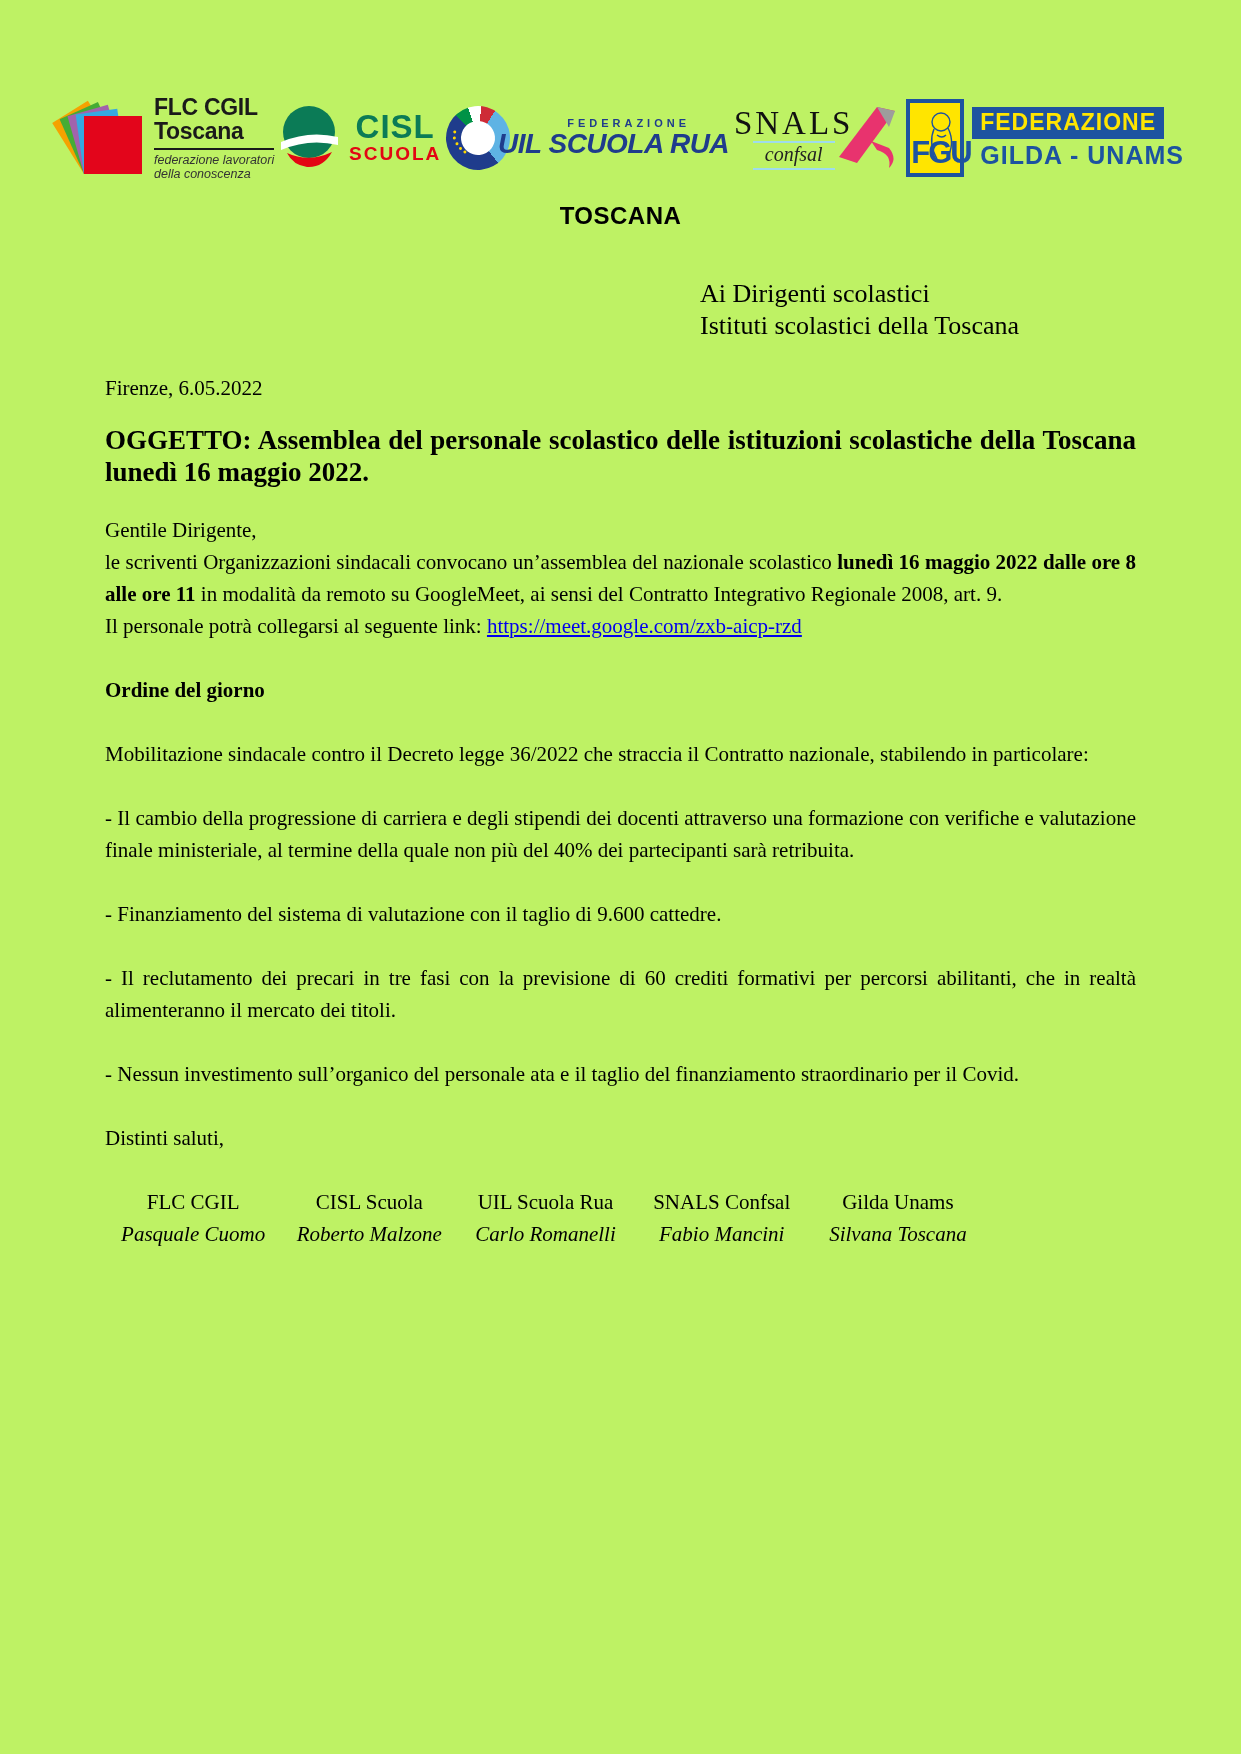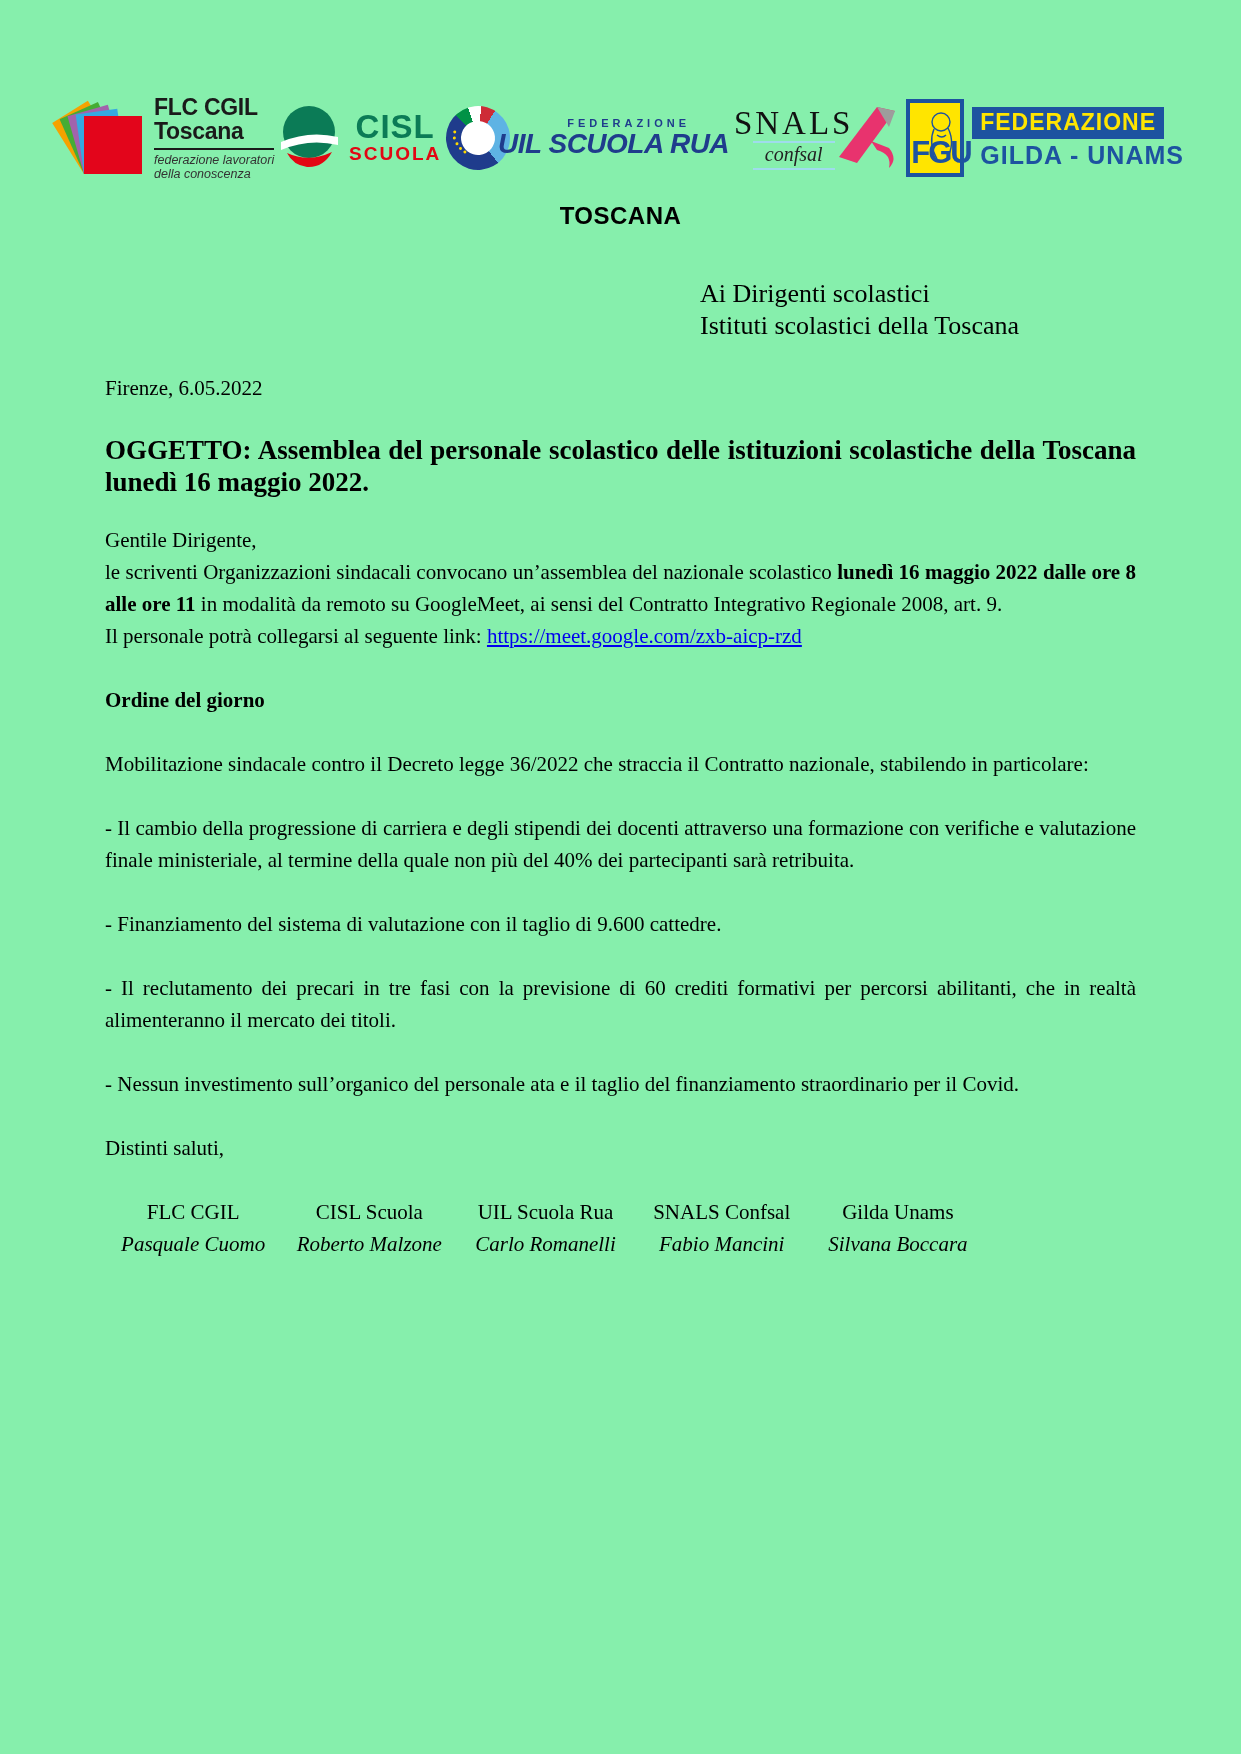--- a/index.html
+++ b/index.html
@@ -6,21 +6,21 @@
   html,body { background:#ffffff; }
   body {
     width:1241px; height:1754px;
     font-family:"Liberation Serif", serif;
     color:#000;
     overflow:hidden;
   }
   .page {
     width:1241px; height:1754px;
     padding:90px 105px 0 105px;
-    background:#86efac;
+    background:#bef264;
   }
 
   
   .logo-row {
     display:flex; align-items:center; justify-content:space-between;
     margin:0 -48px 16px -55px;
     height:96px;
   }
   .logo { display:flex; align-items:center; }
 
@@ -94,21 +94,21 @@
   }
 
   
   .region-title {
     text-align:center;
     font-family:"Liberation Sans", sans-serif; font-weight:700;
     font-size:24px; letter-spacing:0.5px; color:#000;
     margin-bottom:48px;
   }
   .recipient { margin-left:595px; font-size:26px; line-height:32px; margin-bottom:30px; }
-  .date-line { font-size:21px; line-height:32px; margin-bottom:30px; }
+  .date-line { font-size:21px; line-height:32px; margin-bottom:20px; }
   .subject   { font-weight:700; font-size:27px; line-height:32px; text-align:justify; margin-bottom:26px; }
   .para      { font-size:21px; line-height:32px; text-align:justify; }
   .mb        { margin-bottom:32px; }
   .mb-lg     { margin-bottom:46px; }
   .bold      { font-weight:700; }
   .heading   { font-weight:700; font-size:21px; line-height:32px; margin-bottom:32px; }
   a.link-bright { color:var(--link_blue,#0000EE); text-decoration:underline; cursor:pointer; }
   a.link-navy   { color:var(--link_navy,#002060); text-decoration:underline; cursor:pointer; }
 
   
@@ -227,16 +227,16 @@
     <div class="sig-col">CISL Scuola</div>
     <div class="sig-col">UIL Scuola Rua</div>
     <div class="sig-col">SNALS Confsal</div>
     <div class="sig-col">Gilda Unams</div>
   </div>
   <div class="sig-row">
     <div class="sig-col sig-name">Pasquale Cuomo</div>
     <div class="sig-col sig-name">Roberto Malzone</div>
     <div class="sig-col sig-name">Carlo Romanelli</div>
     <div class="sig-col sig-name">Fabio Mancini</div>
-    <div class="sig-col sig-name">Silvana Boccara</div>
+    <div class="sig-col sig-name">Silvana Toscana</div>
   </div>
 
 </div>
 
 </body></html>

